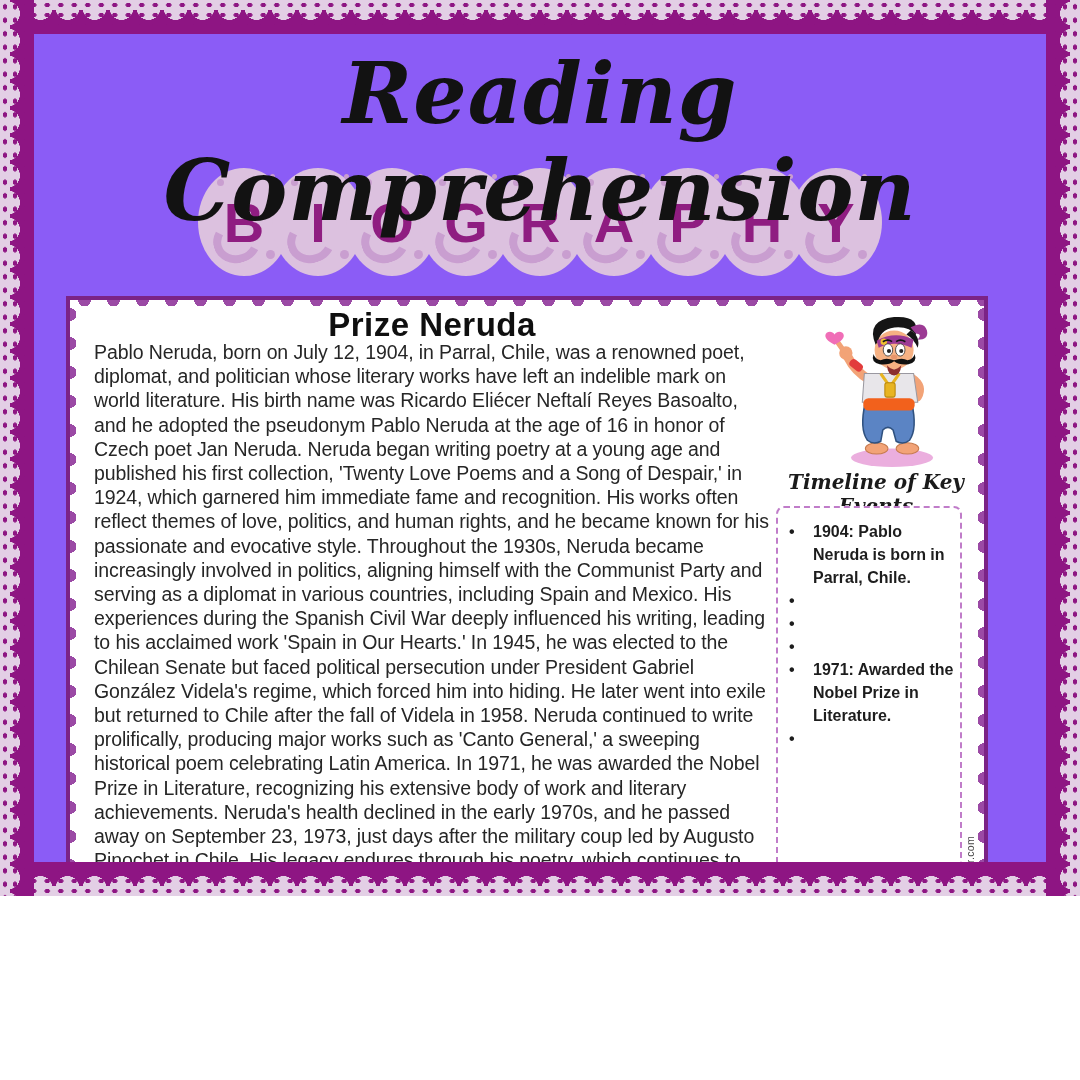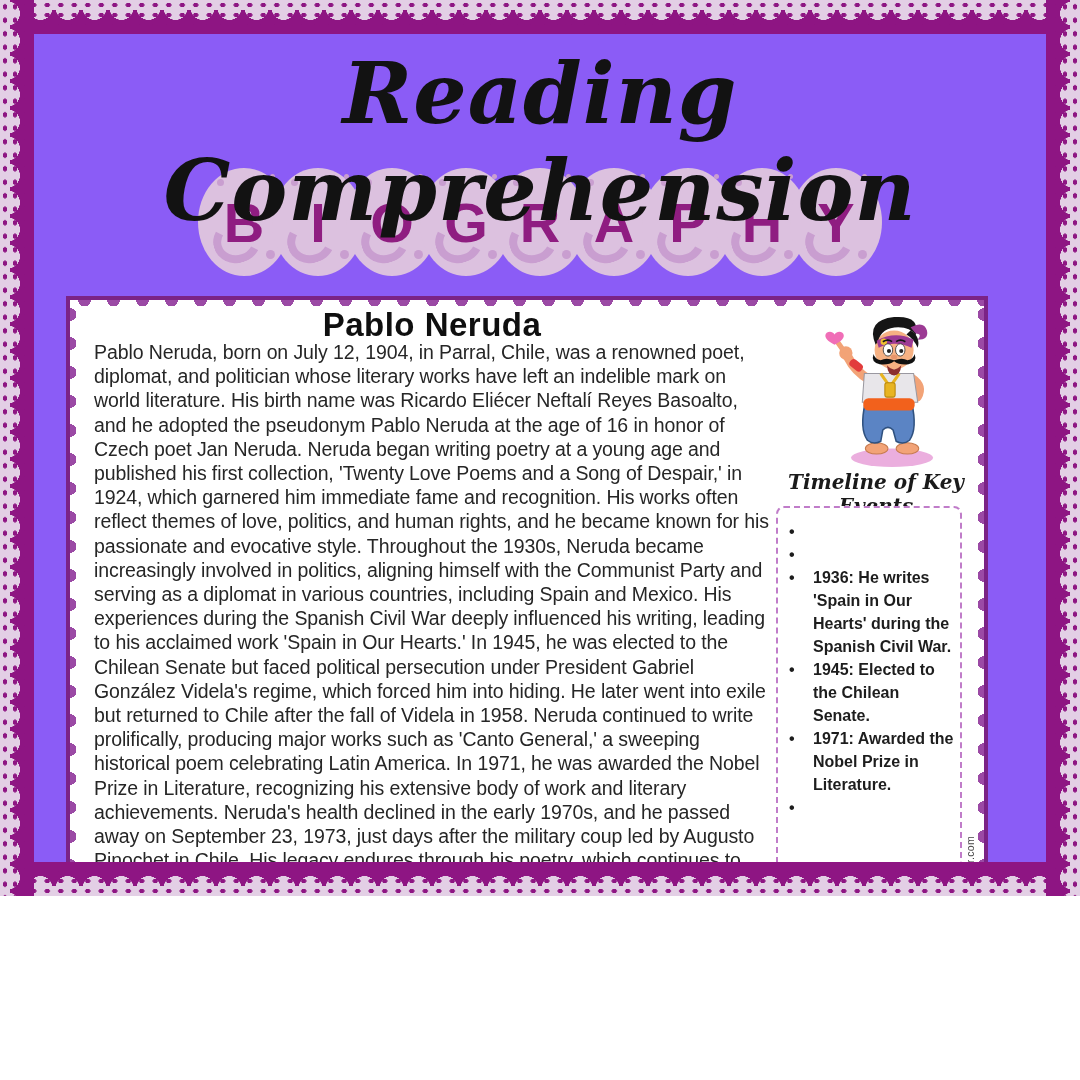--- a/index.html
+++ b/index.html
@@ -152,21 +152,21 @@
         <span class="bio-letter">Y</span>
       </span>
   </div>
 
   <div class="article-box">
     <div class="sc sc-top"></div>
     <div class="sc sc-bottom"></div>
     <div class="sc sc-left"></div>
     <div class="sc sc-right"></div>
 
-    <h2 class="article-heading">Pablo Neruda</h2>
+    <h2 class="article-heading">Prize Neruda</h2>
     <p class="article-body">Pablo Neruda, born on July 12, 1904, in Parral, Chile, was a renowned poet, diplomat, and politician whose literary works have left an indelible mark on world literature. His birth name was Ricardo Eliécer Neftalí Reyes Basoalto, and he adopted the pseudonym Pablo Neruda at the age of 16 in honor of Czech poet Jan Neruda. Neruda began writing poetry at a young age and published his first collection, 'Twenty Love Poems and a Song of Despair,' in 1924, which garnered him immediate fame and recognition. His works often reflect themes of love, politics, and human rights, and he became known for his passionate and evocative style. Throughout the 1930s, Neruda became increasingly involved in politics, aligning himself with the Communist Party and serving as a diplomat in various countries, including Spain and Mexico. His experiences during the Spanish Civil War deeply influenced his writing, leading to his acclaimed work 'Spain in Our Hearts.' In 1945, he was elected to the Chilean Senate but faced political persecution under President Gabriel González Videla's regime, which forced him into hiding. He later went into exile but returned to Chile after the fall of Videla in 1958. Neruda continued to write prolifically, producing major works such as 'Canto General,' a sweeping historical poem celebrating Latin America. In 1971, he was awarded the Nobel Prize in Literature, recognizing his extensive body of work and literary achievements. Neruda's health declined in the early 1970s, and he passed away on September 23, 1973, just days after the military coup led by Augusto Pinochet in Chile. His legacy endures through his poetry, which continues to resonate with readers around the globe, and he is celebrated as one of the most significant literary figures of the 20th century.</p>
 
     <div class="character">
       <svg viewBox="0 0 140 152" width="144" height="156" xmlns="http://www.w3.org/2000/svg">
         <ellipse cx="72" cy="140" rx="40" ry="9" fill="#ebaede"></ellipse>
 
         <ellipse cx="57" cy="131" rx="11" ry="5.5" fill="#f2a377" stroke="#c77b4f" stroke-width="1"></ellipse>
         <ellipse cx="87" cy="131" rx="11" ry="5.5" fill="#f2a377" stroke="#c77b4f" stroke-width="1"></ellipse>
 
         <path d="M46 86 Q40 112 48 123 Q54 128 61 124 L63 113 Q68 108 73 113 L76 124 Q83 128 89 123 Q97 112 91 86 Z" fill="#5b84c4" stroke="#2f517f" stroke-width="1.5"></path>
@@ -208,31 +208,30 @@
 
         <path d="M16 20 c-2.5-4.5 -9-3 -9 1.2 c0 3.4 4.5 6.4 9 8.8 c4.5-2.4 9-5.4 9-8.8 c0-4.2 -6.5-5.7 -9-1.2" fill="#f06eb7"></path>
       </svg>
     </div>
 
     <h3 class="timeline-heading">Timeline of Key Events</h3>
     <div class="timeline-box">
       <ul class="timeline-list">
         <li class="timeline-item">
             <span class="timeline-bullet">•</span>
-          </li>
-        <li class="timeline-item">
-            <span class="timeline-bullet">•</span>
-          </li>
-        <li class="timeline-item">
-            <span class="timeline-bullet">•</span>
-            <span class="timeline-text">1936: He writes 'Spain in Our Hearts' during the Spanish Civil War.</span>
-          </li>
-        <li class="timeline-item">
-            <span class="timeline-bullet">•</span>
-            <span class="timeline-text">1945: Elected to the Chilean Senate.</span>
+            <span class="timeline-text">1904: Pablo Neruda is born in Parral, Chile.</span>
+          </li>
+        <li class="timeline-item">
+            <span class="timeline-bullet">•</span>
+          </li>
+        <li class="timeline-item">
+            <span class="timeline-bullet">•</span>
+          </li>
+        <li class="timeline-item">
+            <span class="timeline-bullet">•</span>
           </li>
         <li class="timeline-item">
             <span class="timeline-bullet">•</span>
             <span class="timeline-text">1971: Awarded the Nobel Prize in Literature.</span>
           </li>
         <li class="timeline-item">
             <span class="timeline-bullet">•</span>
           </li>
       </ul>
     </div>

